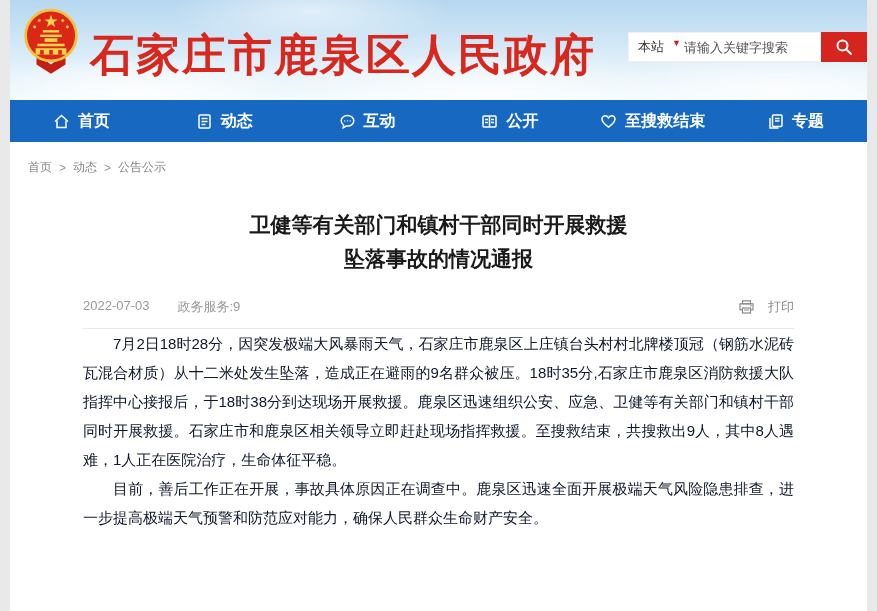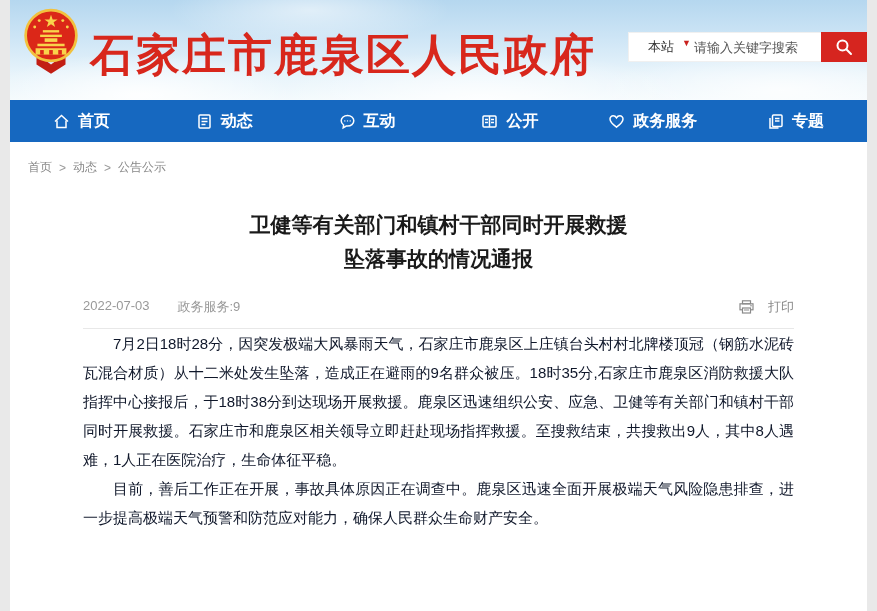--- a/index.html
+++ b/index.html
@@ -35,21 +35,21 @@
   .search-bar {
     position: absolute; top: 32px; right: 0;
     display: flex; align-items: stretch; height: 30px;
   }
   .search-box {
     display: flex; align-items: center;
     width: 193px; background: #ffffff;
     border: 1px solid #f0f0f0; border-right: none;
     padding: 0 6px 0 9px; font-size: 13px;
   }
-  .search-scope { color: #333; cursor: pointer; display: flex; align-items: flex-start; white-space: nowrap; margin-left: 10px; }
+  .search-scope { color: #333; cursor: pointer; display: flex; align-items: flex-start; white-space: nowrap; }
   .caret-down { color: #c9211e; font-size: 9px; margin: 0 3px 0 8px; }
   .search-input {
     border: none; outline: none; flex: 1; width: 100%;
     font-size: 13px; color: #333; background: transparent;
     font-family: "Liberation Sans", sans-serif;
   }
   .search-input::placeholder { color: #555; opacity: 1; }
   .search-btn {
     width: 46px; background: #d6251f; border: none; cursor: pointer;
     display: flex; align-items: center; justify-content: center;
@@ -173,21 +173,21 @@
           <line x1="10" y1="6.5" x2="13" y2="6.5"></line>
           <line x1="4" y1="9.5" x2="7" y2="9.5"></line>
           <line x1="10" y1="9.5" x2="13" y2="9.5"></line>
       </svg>
       <span>公开</span>
     </div>
     <div class="nav-item">
       <svg width="17" height="17" viewBox="0 0 17 17" fill="none" stroke="#fff" stroke-width="1.5">
         <path d="M8.5 14.2 C3.4 10.4 2 8 2 6 2 4.2 3.4 2.8 5.2 2.8 c1.3 0 2.6 .8 3.3 2 .7 -1.2 2 -2 3.3 -2 C13.6 2.8 15 4.2 15 6 c0 2 -1.4 4.4 -6.5 8.2 Z"></path>
       </svg>
-      <span>政务服务</span>
+      <span>至搜救结束</span>
     </div>
     <div class="nav-item">
       <svg width="17" height="17" viewBox="0 0 17 17" fill="none" stroke="#fff" stroke-width="1.5">
         <rect x="5.5" y="2" width="9.5" height="11.5" rx="1"></rect>
           <path d="M3 5 V15 h8.5"></path>
           <line x1="8" y1="5.5" x2="12.5" y2="5.5"></line>
           <line x1="8" y1="8" x2="12.5" y2="8"></line>
       </svg>
       <span>专题</span>
     </div>

